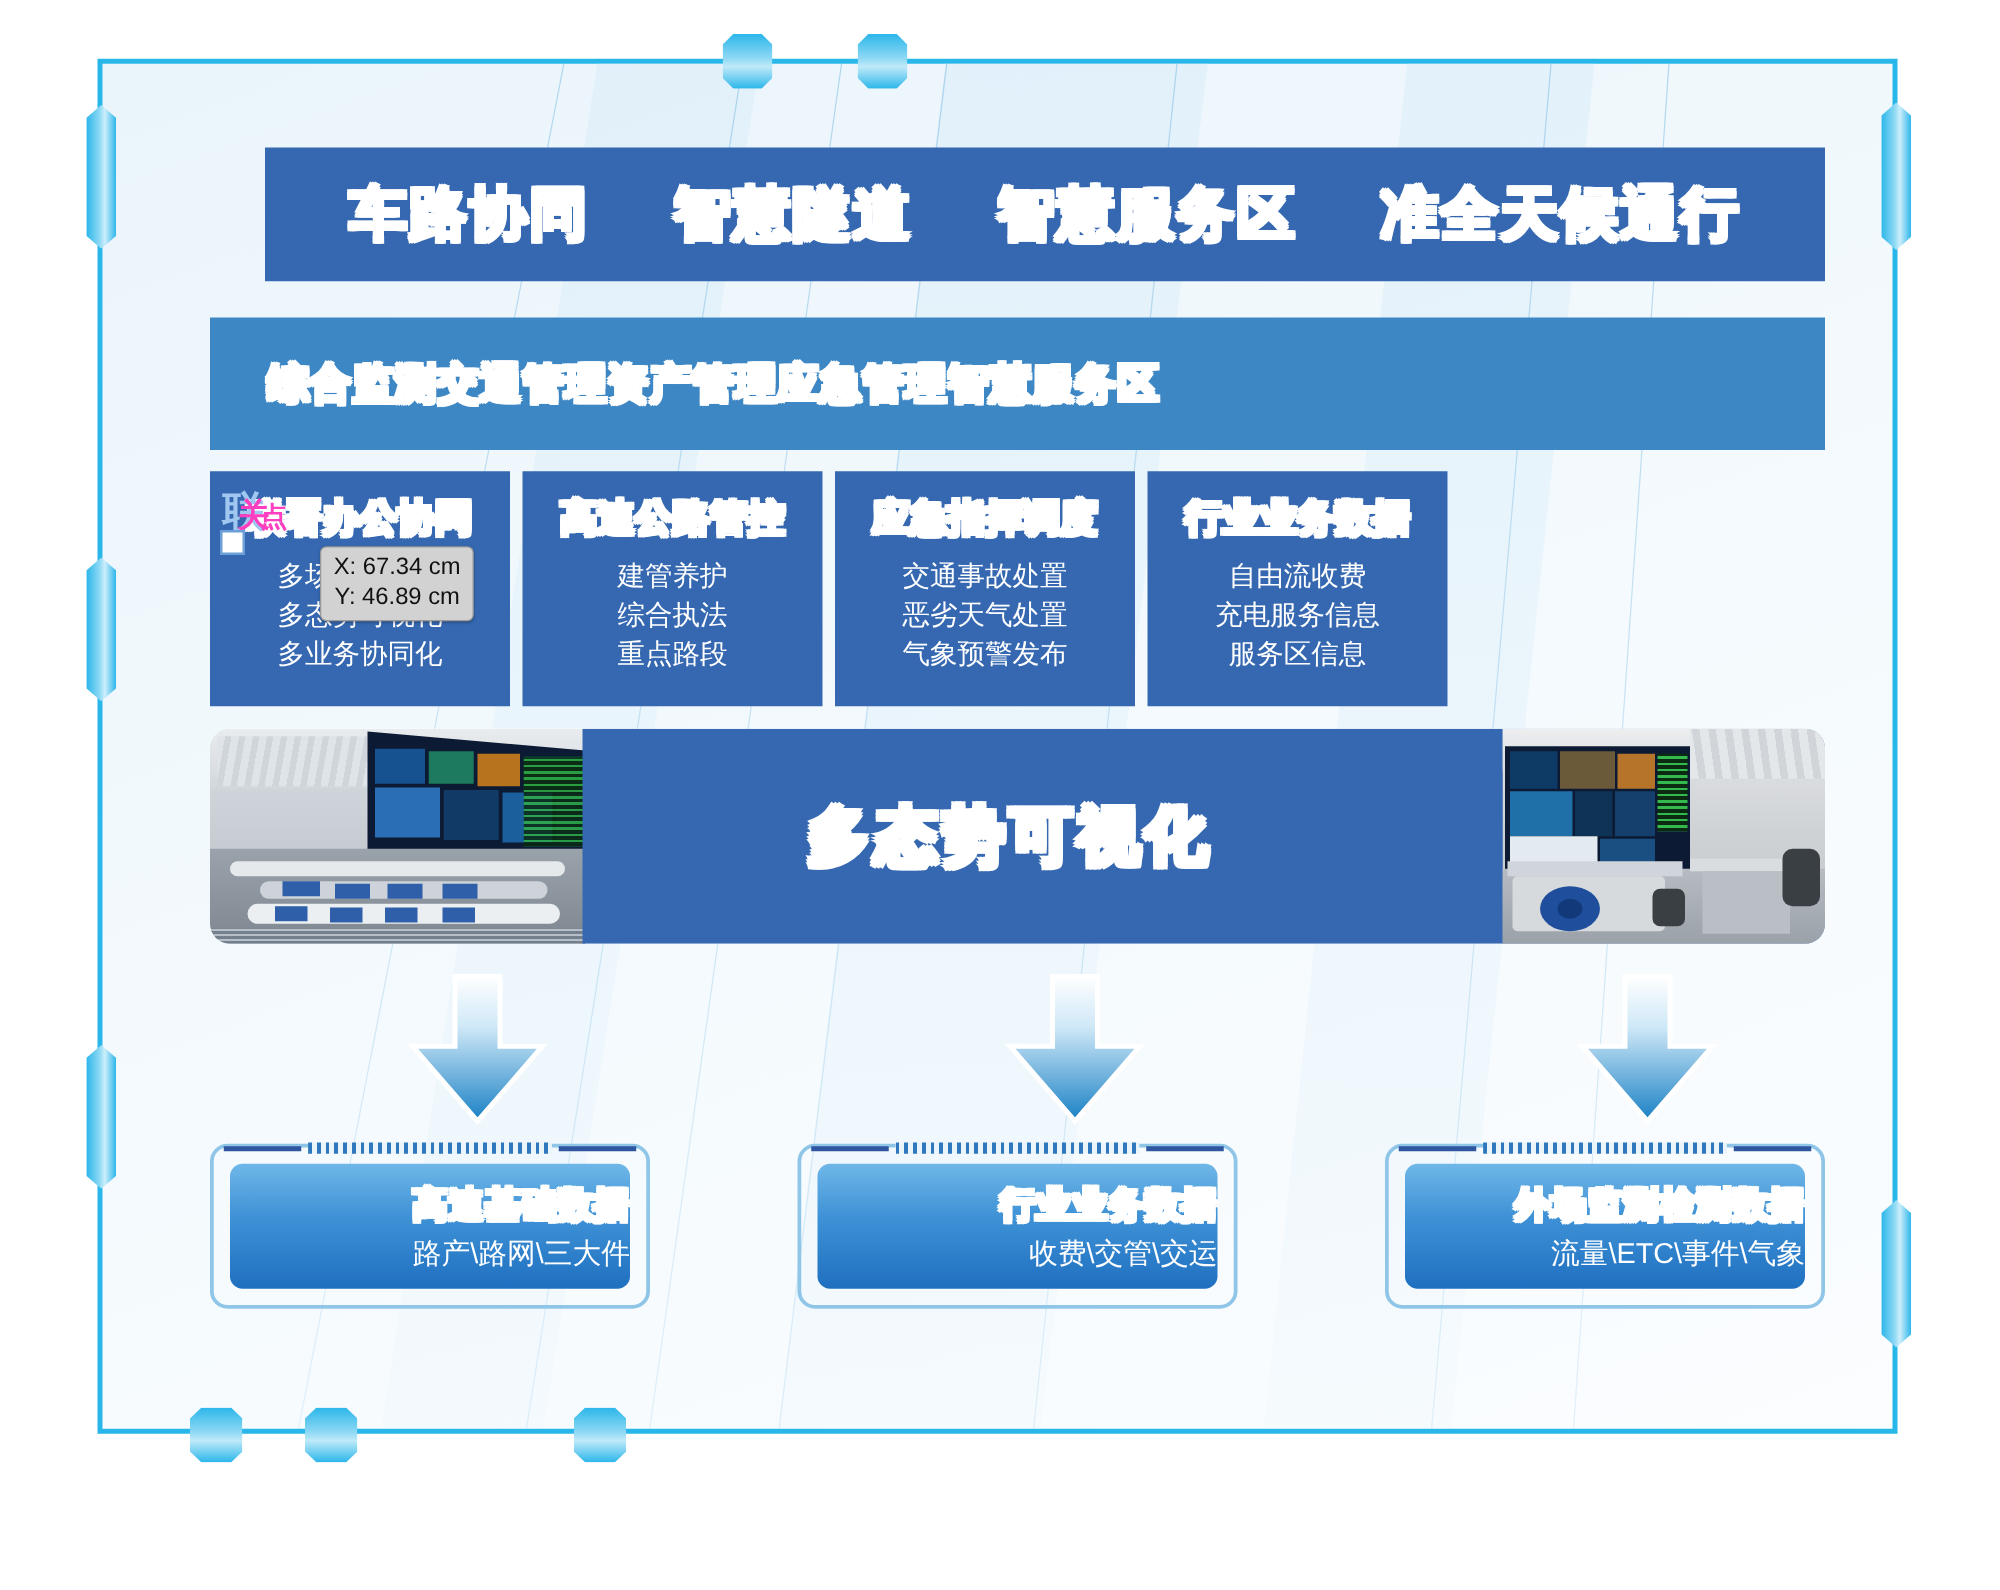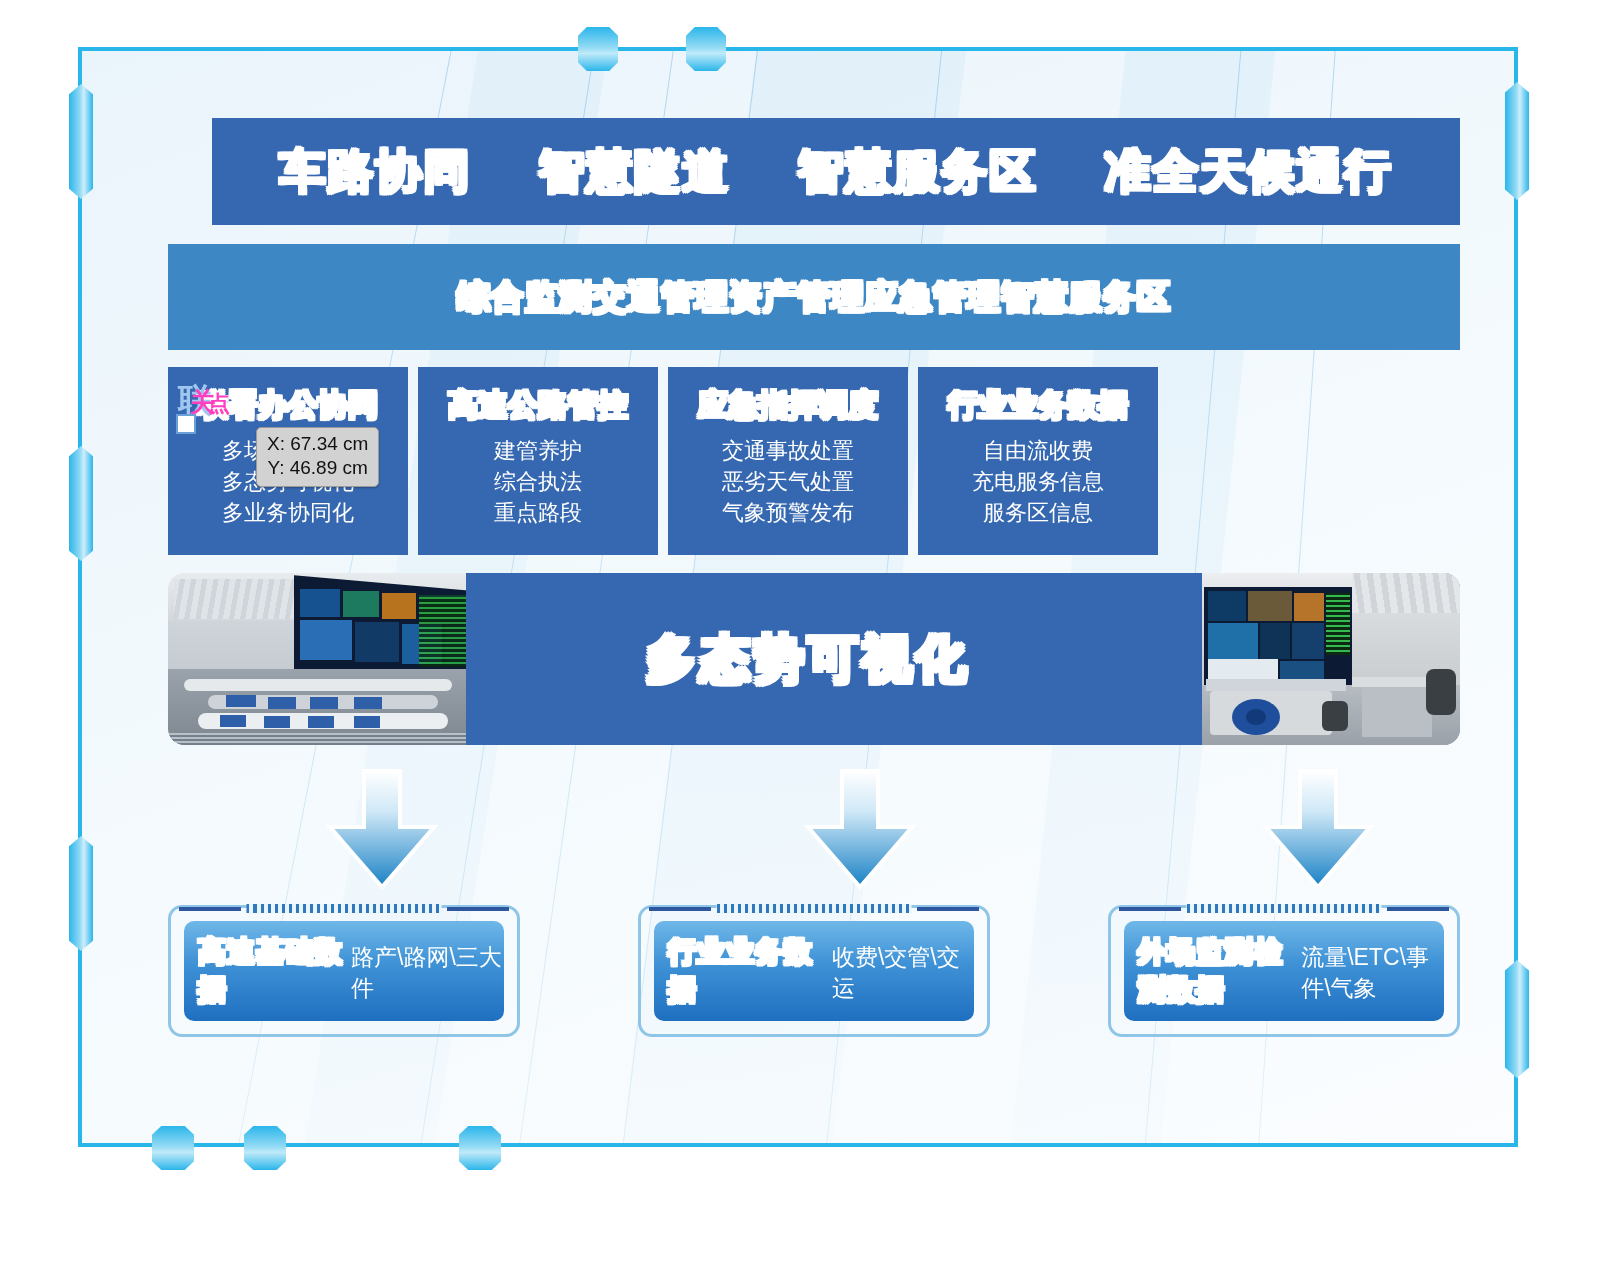--- a/index.html
+++ b/index.html
@@ -49,22 +49,22 @@
     box-sizing:border-box;
     text-shadow:
       2px 0 0 #fff,-2px 0 0 #fff,0 2px 0 #fff,0 -2px 0 #fff,
       2px 2px 0 #fff,-2px 2px 0 #fff,2px -2px 0 #fff,-2px -2px 0 #fff;
   }
   .bar-1{
     height:107px;background:#3568b0;font-size:46px;
     justify-content:space-around;padding:0 34px;letter-spacing:2px;margin-left:44px;
   }
   .bar-2{
-    height:106px;background:#3e87c5;font-size:33px;margin-top:19px;
-    justify-content:center;padding:0 46px;letter-spacing:1px;
+    height:106px;background:#3e87c5;font-size:33px;margin-top:29px;
+    justify-content:flex-start;padding:0 46px;letter-spacing:1px;
   }
   .bar-1 span,.bar-2 span{white-space:nowrap;}
 
   
   .cards{display:flex;gap:10px;margin-top:17px;}
   .card{
     width:240px;height:188px;background:#3568b0;color:#fff;
     box-sizing:border-box;padding-top:22px;text-align:center;
     position:relative;
   }
@@ -132,21 +132,21 @@
   
   .bottom{display:flex;justify-content:space-between;margin-top:8px;}
   .dbox{width:352px;position:relative;}
   .dbox-frame{
     border:3px solid #8fc6e8;border-radius:14px;height:132px;
     box-sizing:border-box;padding:13px;background:transparent;position:relative;
   }
   .dbox-inner{
     height:100%;border-radius:10px;
     background:linear-gradient(180deg,#6fb7e8 0%,#3f92d6 42%,#1f6fc0 100%);
-    color:#fff;display:flex;flex-direction:row;align-items:center;
+    color:#fff;display:flex;flex-direction:column;align-items:flex-end;
     justify-content:center;
     padding-left:14px;
   }
   .dbox-inner .dt{
     font-size:28px;font-weight:bold;letter-spacing:1px;
     text-shadow:
       2px 0 0 #fff,-2px 0 0 #fff,0 2px 0 #fff,0 -2px 0 #fff,
       2px 2px 0 #fff,-2px 2px 0 #fff,2px -2px 0 #fff,-2px -2px 0 #fff;
   }
   .dbox-inner .ds{font-size:23px;margin-top:4px;font-weight:500;}

